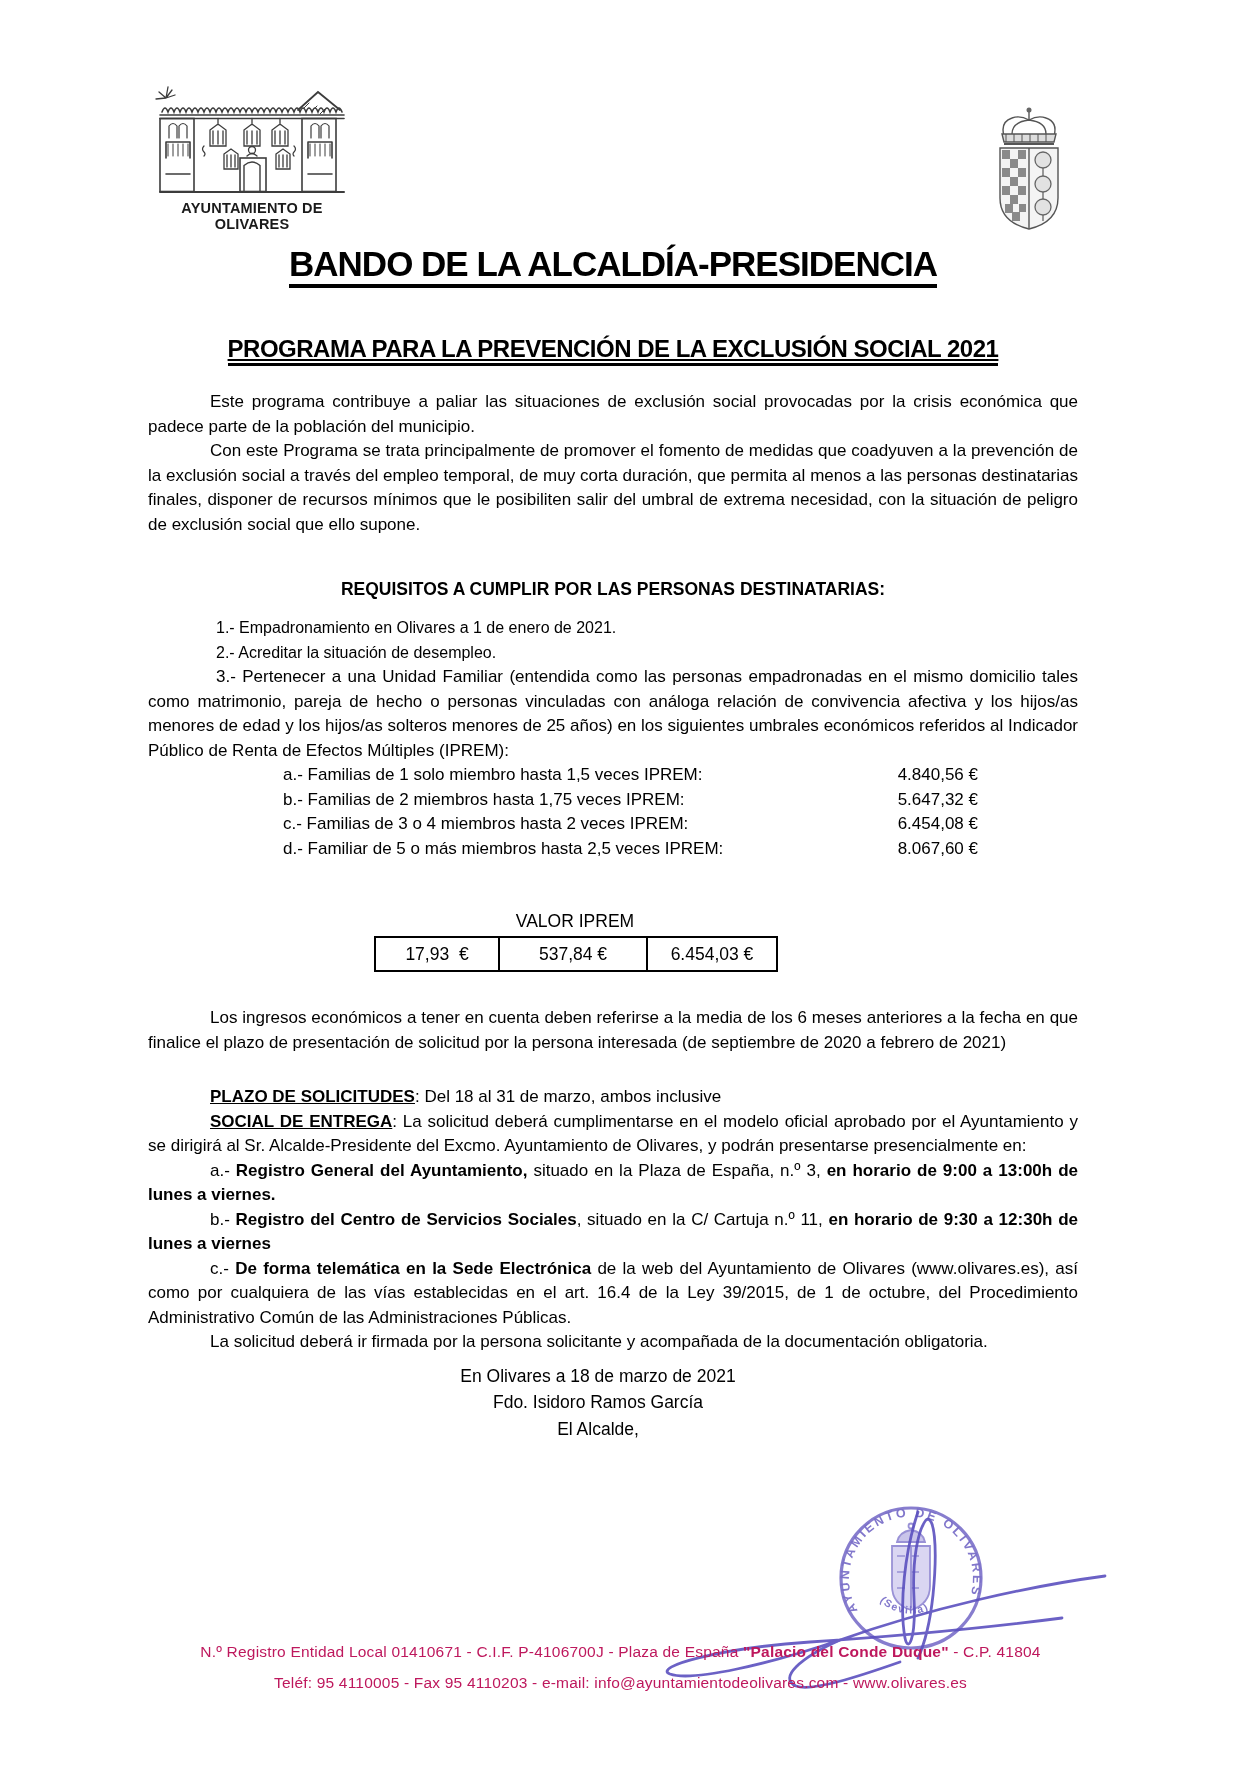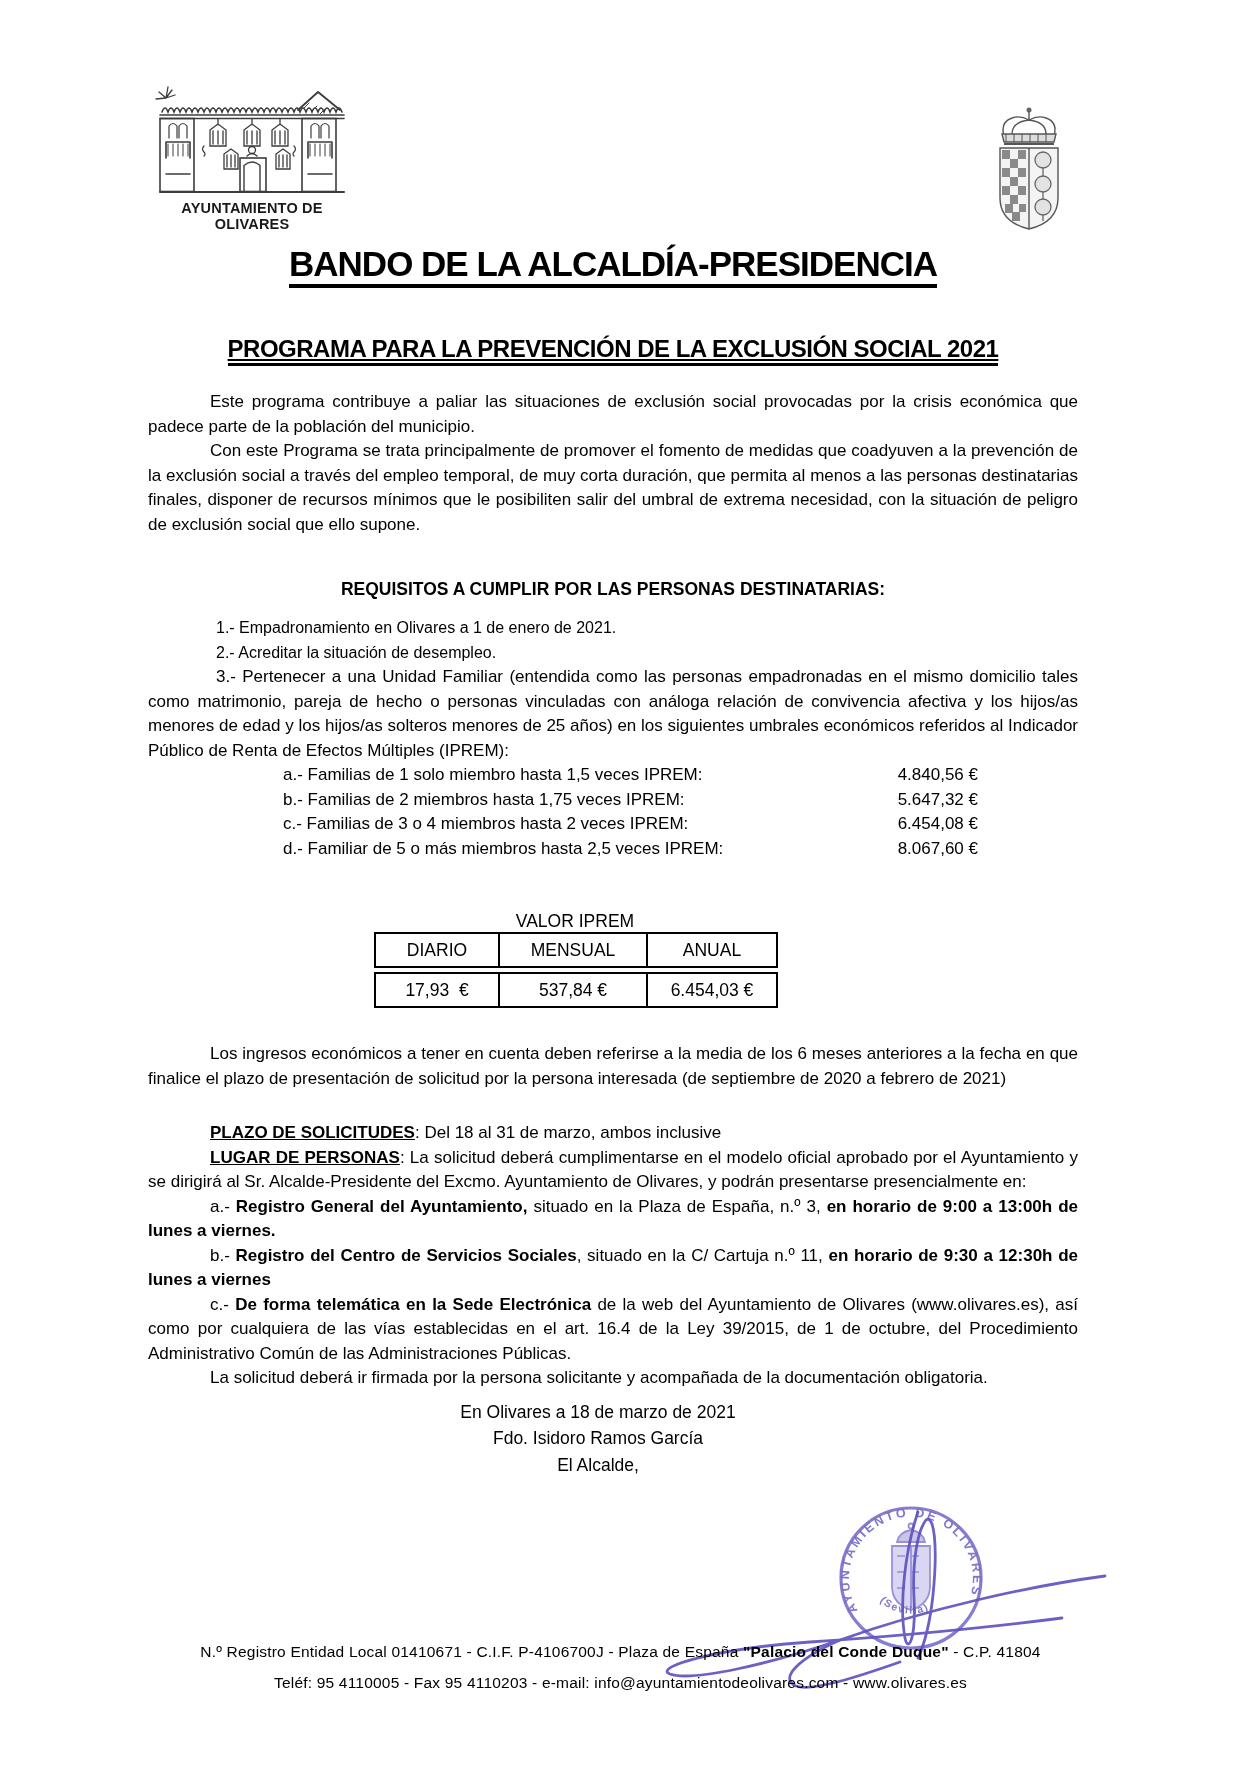--- a/index.html
+++ b/index.html
@@ -41,21 +41,21 @@
   table.iprem td { border:2.5px solid #000; height:34px; font-size:17.5px; text-align:center; vertical-align:middle; }
   table.iprem.vals { margin-top:4px; }
   td.c1{width:124px;} td.c2{width:148px;} td.c3{width:130px;}
   
   .closing-center { width:900px; text-align:center; font-size:17.5px; line-height:26.5px; margin-top:8px; }
   
   .stamp-sig { position:absolute; left:600px; top:1490px; width:560px; height:230px; pointer-events:none; }
   
   .footer {
     position:absolute; left:0; top:1636px; width:1241px;
-    text-align:center; font-size:15.5px; line-height:31px; color:#000000; letter-spacing:.2px;
+    text-align:center; font-size:15.5px; line-height:31px; color:#be185d; letter-spacing:.2px;
   }
   .b { font-weight:bold; }
 </style>
 </head>
 <body>
 
 <div class="page">
 
   <svg class="town-hall" viewBox="0 0 200 118" fill="none" stroke="#3c3c3c" stroke-width="1.6" stroke-linecap="round">
 
@@ -168,45 +168,36 @@
         <span class="val">6.454,08 €</span>
       </div>
       <div class="threshold-row">
         <span>d.- Familiar de 5 o más miembros hasta 2,5 veces IPREM:</span>
         <span class="val">8.067,60 €</span>
       </div>
     </div>
 
     <div class="iprem-wrap">
       <div class="iprem-title">VALOR IPREM</div>
-      <table class="iprem heads">
-          <tbody>
-            <tr>
-        <td class="c1">DIARIO</td>
-        <td class="c2">MENSUAL</td>
-        <td class="c3">ANUAL</td>
-      </tr>
-          </tbody>
-        </table>
       <table class="iprem vals">
           <tbody>
             <tr>
         <td class="c1">17,93&nbsp; €</td>
         <td class="c2">537,84 €</td>
         <td class="c3">6.454,03 €</td>
       </tr>
           </tbody>
         </table>
     </div>
 
     <p class="body ind" style="margin-top:34px;">Los ingresos económicos a tener en cuenta deben referirse a la media de los 6 meses anteriores a la fecha en que finalice el plazo de presentación de solicitud por la persona interesada (de septiembre de 2020 a febrero de 2021)</p>
 
     <p class="body" style="margin-top:30px; text-indent:62px;"><span class="b" style="text-decoration:underline;">PLAZO DE SOLICITUDES</span><span>: Del 18 al 31 de marzo, ambos inclusive</span></p>
 
-    <p class="body ind"><span class="b" style="text-decoration:underline;">LUGAR DE PERSONAS</span><span>: La solicitud deberá cumplimentarse en el modelo oficial aprobado por el Ayuntamiento y se dirigirá al Sr. Alcalde-Presidente del Excmo. Ayuntamiento de Olivares, y podrán presentarse presencialmente en:</span></p>
+    <p class="body ind"><span class="b" style="text-decoration:underline;">SOCIAL DE ENTREGA</span><span>: La solicitud deberá cumplimentarse en el modelo oficial aprobado por el Ayuntamiento y se dirigirá al Sr. Alcalde-Presidente del Excmo. Ayuntamiento de Olivares, y podrán presentarse presencialmente en:</span></p>
 
     <p class="body ind"><span>a.- </span><span class="b">Registro General del Ayuntamiento,</span><span> situado en la Plaza de España, n.º 3, </span><span class="b">en horario de 9:00 a 13:00h de lunes a viernes.</span></p>
 
     <p class="body ind"><span>b.- </span><span class="b">Registro del Centro de Servicios Sociales</span><span>, situado en la C/ Cartuja n.º 11, </span><span class="b">en horario de 9:30 a 12:30h de lunes a viernes</span></p>
 
     <p class="body ind"><span>c.- </span><span class="b">De forma telemática en la Sede Electrónica</span><span> de la web del Ayuntamiento de Olivares (www.olivares.es), así como por cualquiera de las vías establecidas en el art. 16.4 de la Ley 39/2015, de 1 de octubre, del Procedimiento Administrativo Común de las Administraciones Públicas.</span></p>
 
     <p class="body ind">La solicitud deberá ir firmada por la persona solicitante y acompañada de la documentación obligatoria.</p>
 
     <div class="closing-center">

